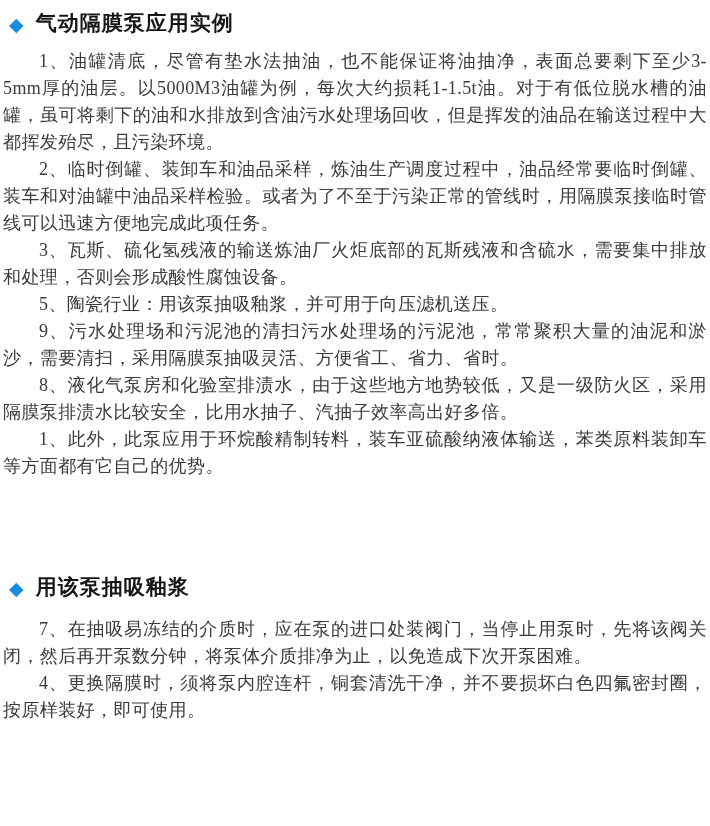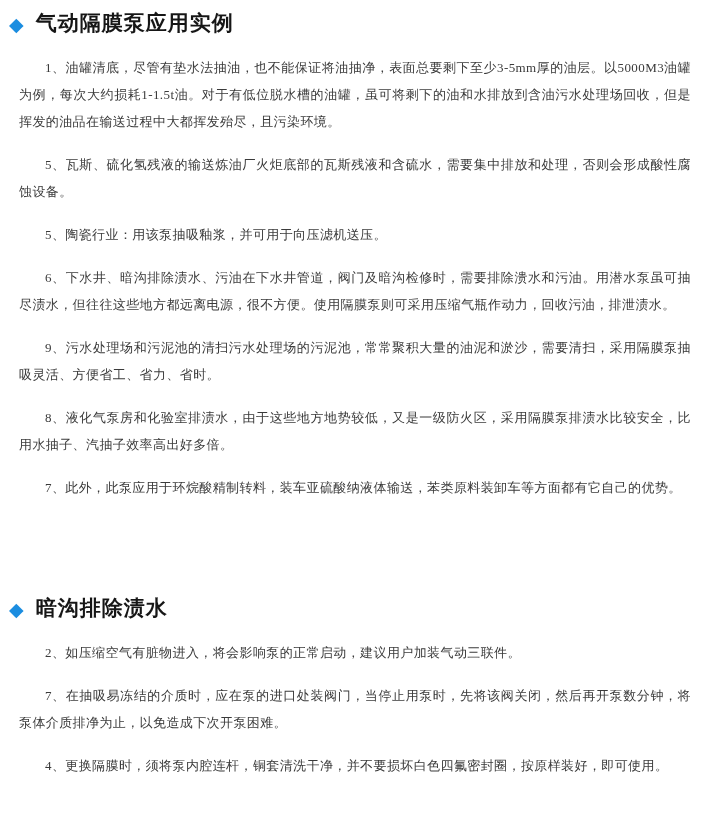--- a/index.html
+++ b/index.html
@@ -36,24 +36,24 @@
     color: #1b8de0;
     font-size: 19px;
     line-height: 1;
     font-family: "DejaVu Sans", sans-serif;
     transform: translateY(1px);
   }
   .para-block {
     margin-top: 10px;
   }
   p.para {
-    margin: 16px;
+    margin: 0;
     text-indent: 2em;
     text-align: justify;
-    font-size: 13px;
+    font-size: 18px;
     line-height: 27px;
     color: #3a3a3a;
     letter-spacing: 0.4px;
   }
   .section-notes {
     margin-top: 92px;
   }
   .section-notes .para-block {
     margin-top: 14px;
   }
@@ -63,34 +63,33 @@
 
 <div class="page">
 
   <div class="section">
     <div class="section-header">
       <span class="diamond">◆</span>
       <span>气动隔膜泵应用实例</span>
     </div>
     <div class="para-block">
       <p class="para">1、油罐清底，尽管有垫水法抽油，也不能保证将油抽净，表面总要剩下至少3-5mm厚的油层。以5000M3油罐为例，每次大约损耗1-1.5t油。对于有低位脱水槽的油罐，虽可将剩下的油和水排放到含油污水处理场回收，但是挥发的油品在输送过程中大都挥发殆尽，且污染环境。</p>
-      <p class="para">5、瓦斯、硫化氢残液的输送炼油厂火炬底部的瓦斯残液和含硫水，需要集中排放和处理，否则会形成酸性腐蚀设备。</p>
+      <p class="para">2、临时倒罐、装卸车和油品采样，炼油生产调度过程中，油品经常要临时倒罐、装车和对油罐中油品采样检验。或者为了不至于污染正常的管线时，用隔膜泵接临时管线可以迅速方便地完成此项任务。</p>
+      <p class="para">3、瓦斯、硫化氢残液的输送炼油厂火炬底部的瓦斯残液和含硫水，需要集中排放和处理，否则会形成酸性腐蚀设备。</p>
       <p class="para">5、陶瓷行业：用该泵抽吸釉浆，并可用于向压滤机送压。</p>
-      <p class="para">6、下水井、暗沟排除渍水、污油在下水井管道，阀门及暗沟检修时，需要排除溃水和污油。用潜水泵虽可抽尽渍水，但往往这些地方都远离电源，很不方便。使用隔膜泵则可采用压缩气瓶作动力，回收污油，排泄渍水。</p>
       <p class="para">9、污水处理场和污泥池的清扫污水处理场的污泥池，常常聚积大量的油泥和淤沙，需要清扫，采用隔膜泵抽吸灵活、方便省工、省力、省时。</p>
       <p class="para">8、液化气泵房和化验室排渍水，由于这些地方地势较低，又是一级防火区，采用隔膜泵排渍水比较安全，比用水抽子、汽抽子效率高出好多倍。</p>
-      <p class="para">7、此外，此泵应用于环烷酸精制转料，装车亚硫酸纳液体输送，苯类原料装卸车等方面都有它自己的优势。</p>
+      <p class="para">1、此外，此泵应用于环烷酸精制转料，装车亚硫酸纳液体输送，苯类原料装卸车等方面都有它自己的优势。</p>
     </div>
   </div>
 
   <div class="section section-notes">
     <div class="section-header">
       <span class="diamond">◆</span>
-      <span>暗沟排除渍水</span>
+      <span>用该泵抽吸釉浆</span>
     </div>
     <div class="para-block">
-      <p class="para">2、如压缩空气有脏物进入，将会影响泵的正常启动，建议用户加装气动三联件。</p>
       <p class="para">7、在抽吸易冻结的介质时，应在泵的进口处装阀门，当停止用泵时，先将该阀关闭，然后再开泵数分钟，将泵体介质排净为止，以免造成下次开泵困难。</p>
       <p class="para">4、更换隔膜时，须将泵内腔连杆，铜套清洗干净，并不要损坏白色四氟密封圈，按原样装好，即可使用。</p>
     </div>
   </div>
 
 </div>
 
 </body></html>

